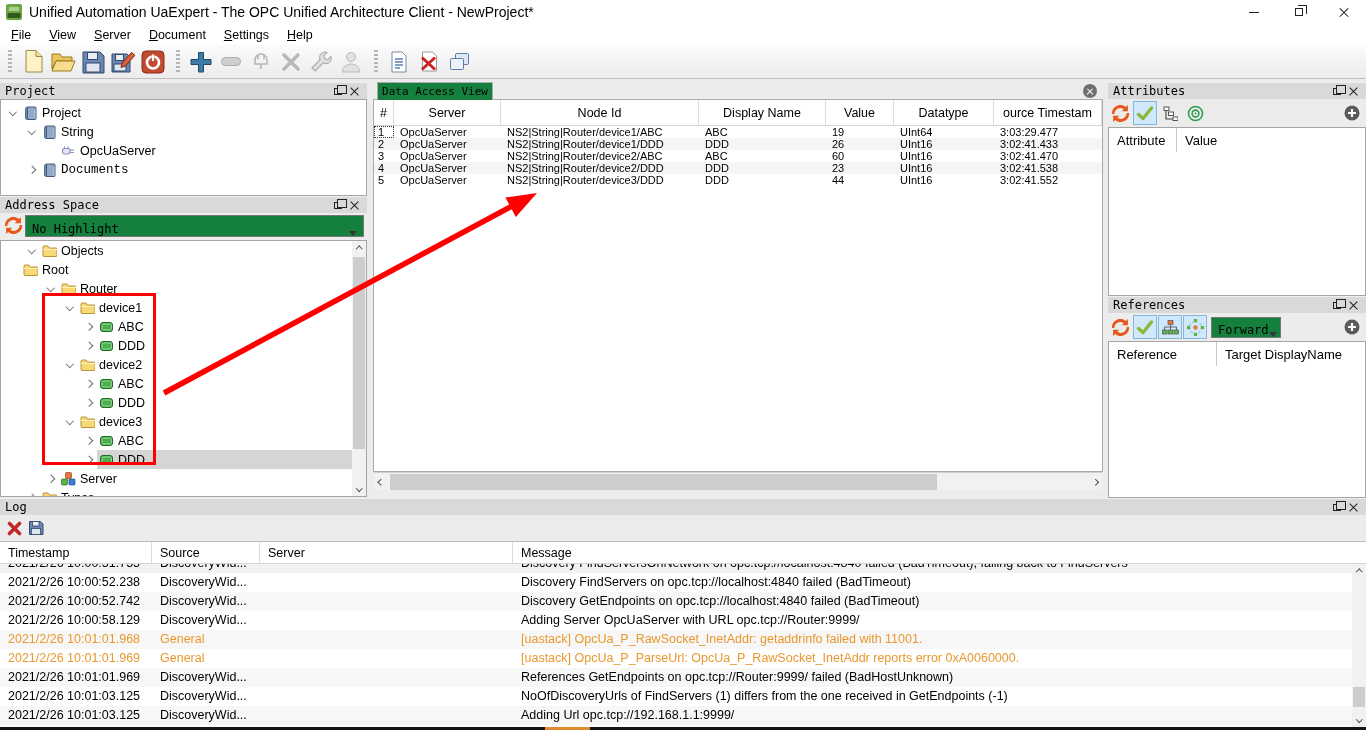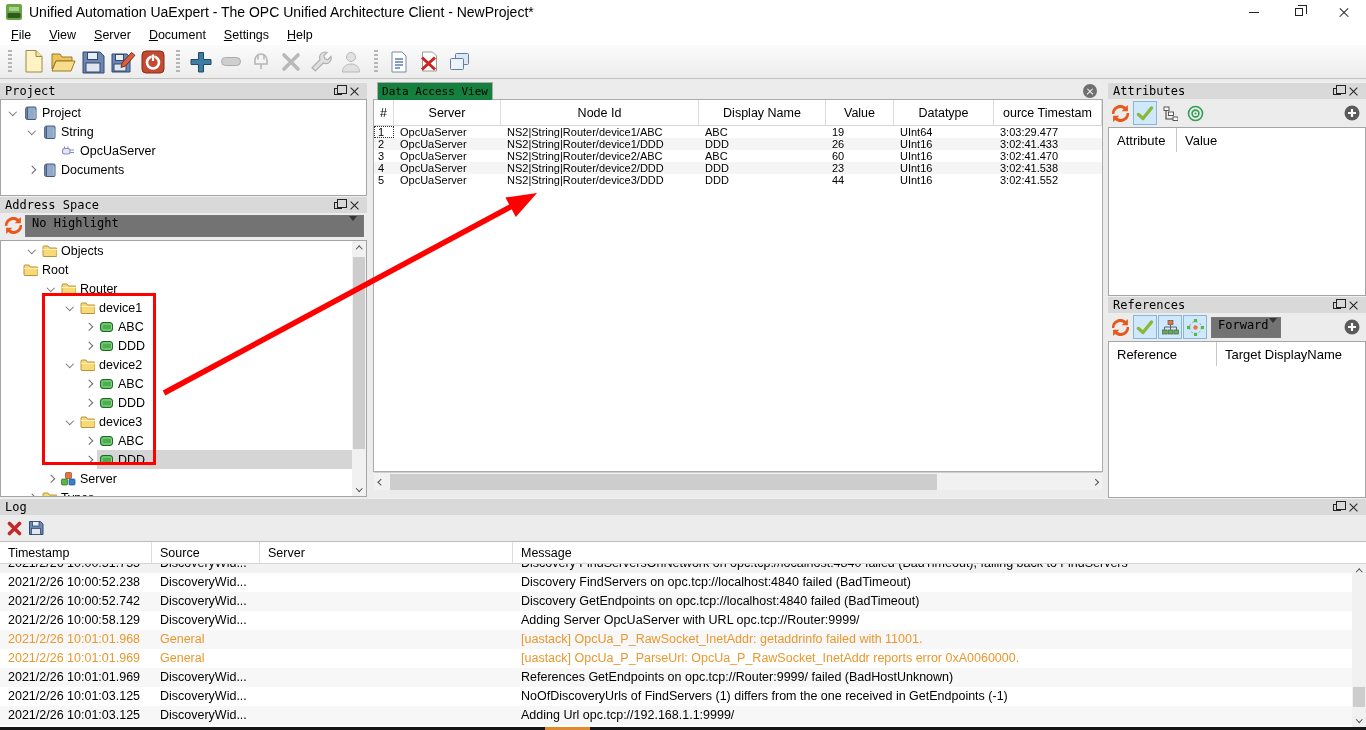--- a/index.html
+++ b/index.html
@@ -48,21 +48,21 @@
   .chev{display:inline-block;width:5.5px;height:5.5px;border-right:1.4px solid #6d6d6d;border-bottom:1.4px solid #6d6d6d}
   .chev.down{transform:rotate(45deg);margin-top:-2px}
   .chev.right{transform:rotate(-45deg)}
   .tree-content{display:flex;align-items:center;flex:1;height:19px}
   .tree-content.selected{background:#d5d5d5}
   .ti{width:18px;display:inline-flex;justify-content:center;flex-shrink:0}
   .tlabel{padding-left:3px;font-size:12.5px}
 
   
   #as-toolbar{left:0;top:213px;width:367px;height:27px;background:#ececec}
-  .combo{position:absolute;background:#737373;border:1px solid #777;display:flex;align-items:flex-start;font-family:"DejaVu Sans Mono",monospace;font-size:12px;padding:0 6px}
+  .combo{position:absolute;background:#15803d;border:1px solid #777;display:flex;align-items:flex-end;font-family:"DejaVu Sans Mono",monospace;font-size:12px;padding:0 6px}
   .caret{margin-left:auto;width:0;height:0;border-left:4px solid transparent;border-right:4px solid transparent;border-top:5px solid #333}
 
   
   .sbv{position:absolute;width:14px;background:#f1f1f1}
   .sbh{position:absolute;height:18px;background:#f1f1f1;border-top:1px solid #d0d0d0}
   .sb-arrow{position:absolute;width:14px;height:14px;display:flex;align-items:center;justify-content:center}
   .sb-arrow .chev{width:4.5px;height:4.5px;border-color:#505050}
   .sb-thumb{position:absolute;background:#cdcdcd}
 
   
@@ -312,21 +312,21 @@
               <g stroke="#8a8fc0" stroke-width="1.1">
                 <rect x="1.5" y="4.5" width="7.5" height="5.5" rx="2.2" fill="#e4e6f4"></rect>
                 <path d="M9 6h4M9 8.5h4" fill="none"></path>
                 <path d="M3.5 4.5v-2M7 4.5v-2" fill="none"></path>
               </g>
             </svg>
           </span>
           <span class="tlabel">OpcUaServer</span>
         </span>
       </div>
-      <div class="tree-row" style="padding-left: 23px;">
+      <div class="tree-row" style="padding-left: 23px; font-family: Liberation Mono, monospace;">
         <span class="tw">
           <i class="chev right"></i>
         </span>
         <span class="tree-content">
           <span class="icon ti">
             <svg width="13" height="14">
               <path d="M3.5 1h7.5a1 1 0 0 1 1 1v10.5a1 1 0 0 1-1 1H3.5z" fill="#93a9c8" stroke="#44587a"></path>
               <path d="M3.5 1c-1.3.2-2 .8-2 1.7v9.4c0 .9.7 1.4 2 1.4z" fill="#6c86aa" stroke="#44587a" stroke-width="0.8"></path>
               <path d="M11 3.5v9" stroke="#c2cfde" stroke-width="0.8"></path>
             </svg>

